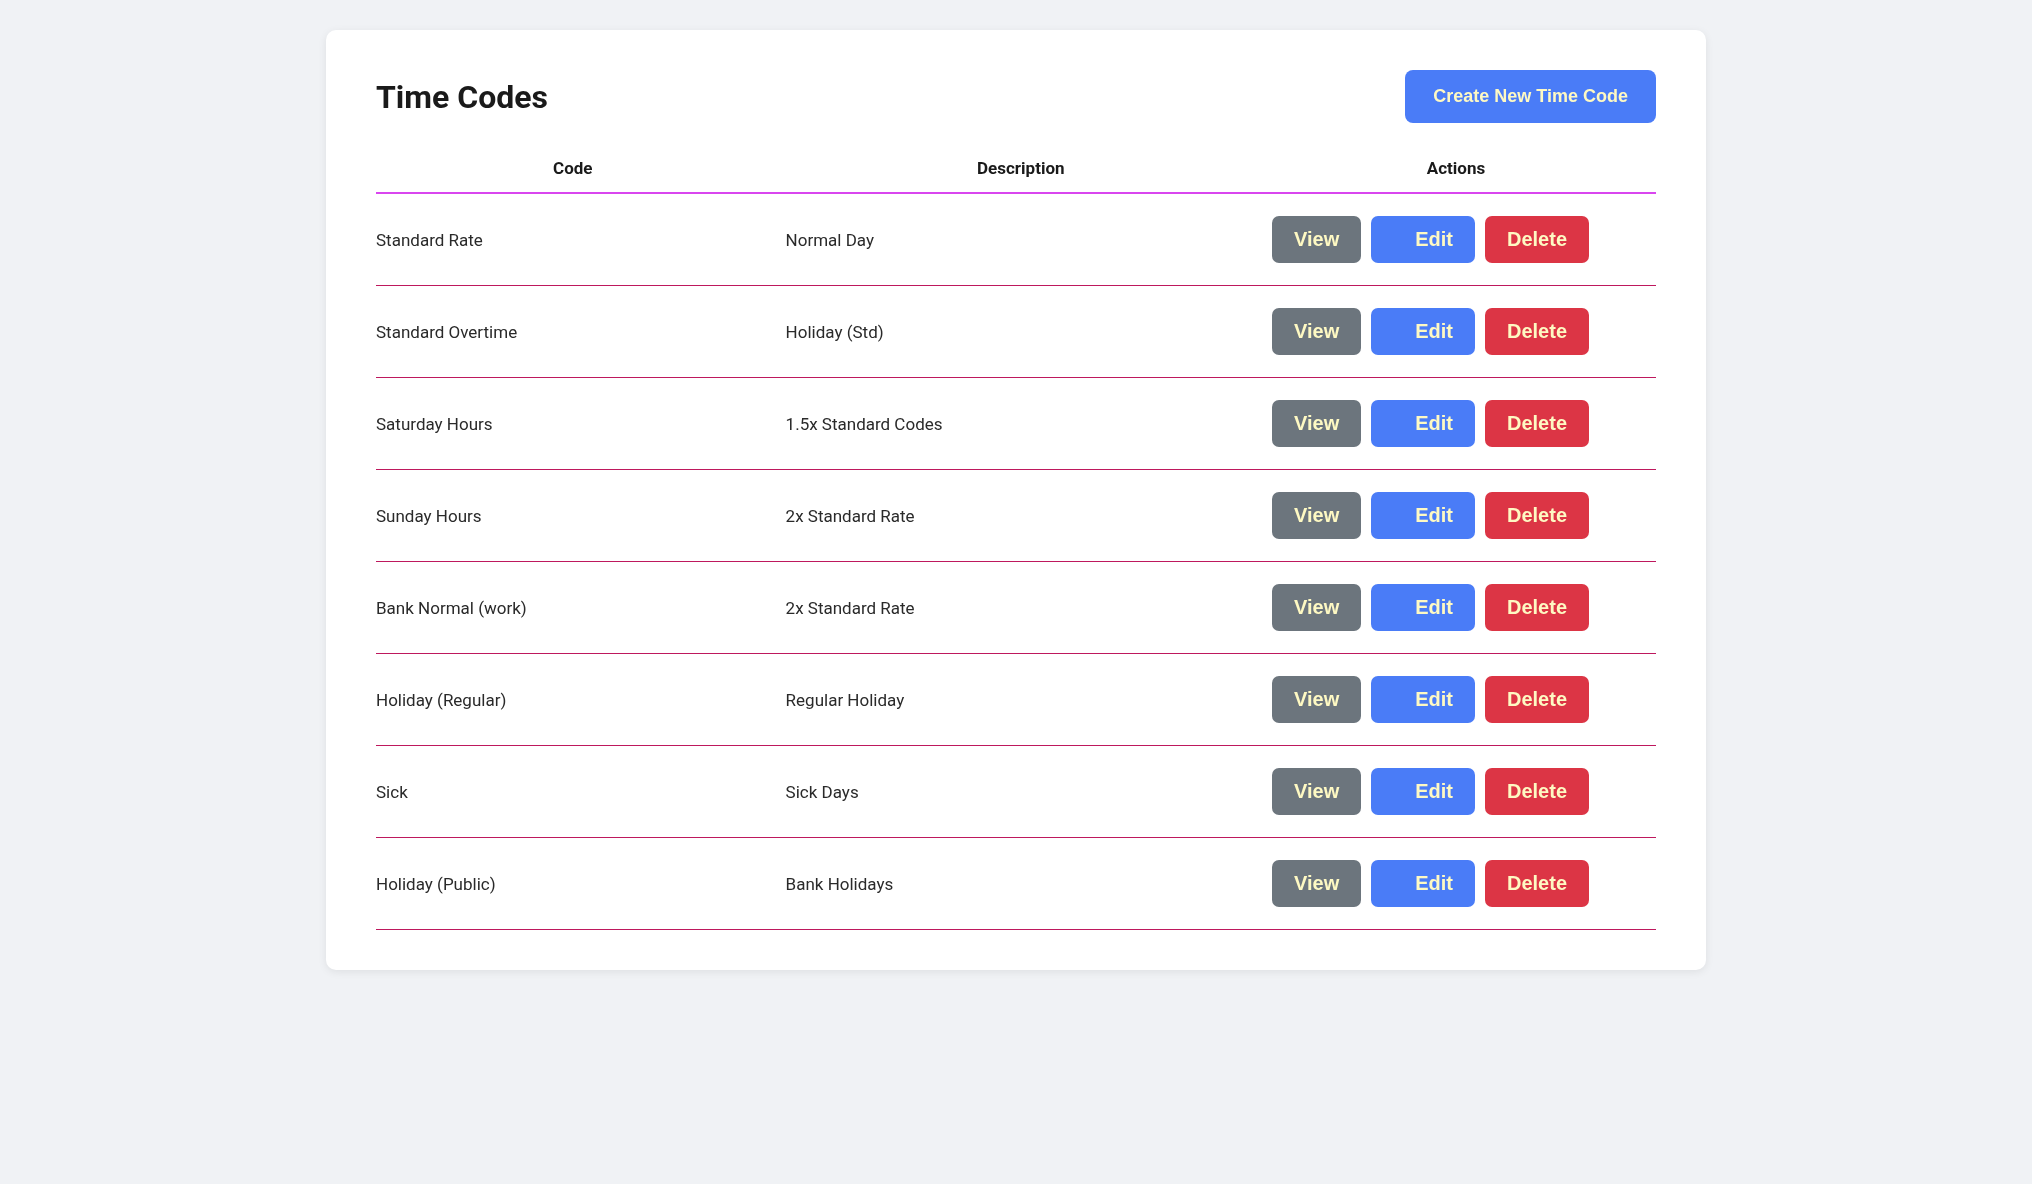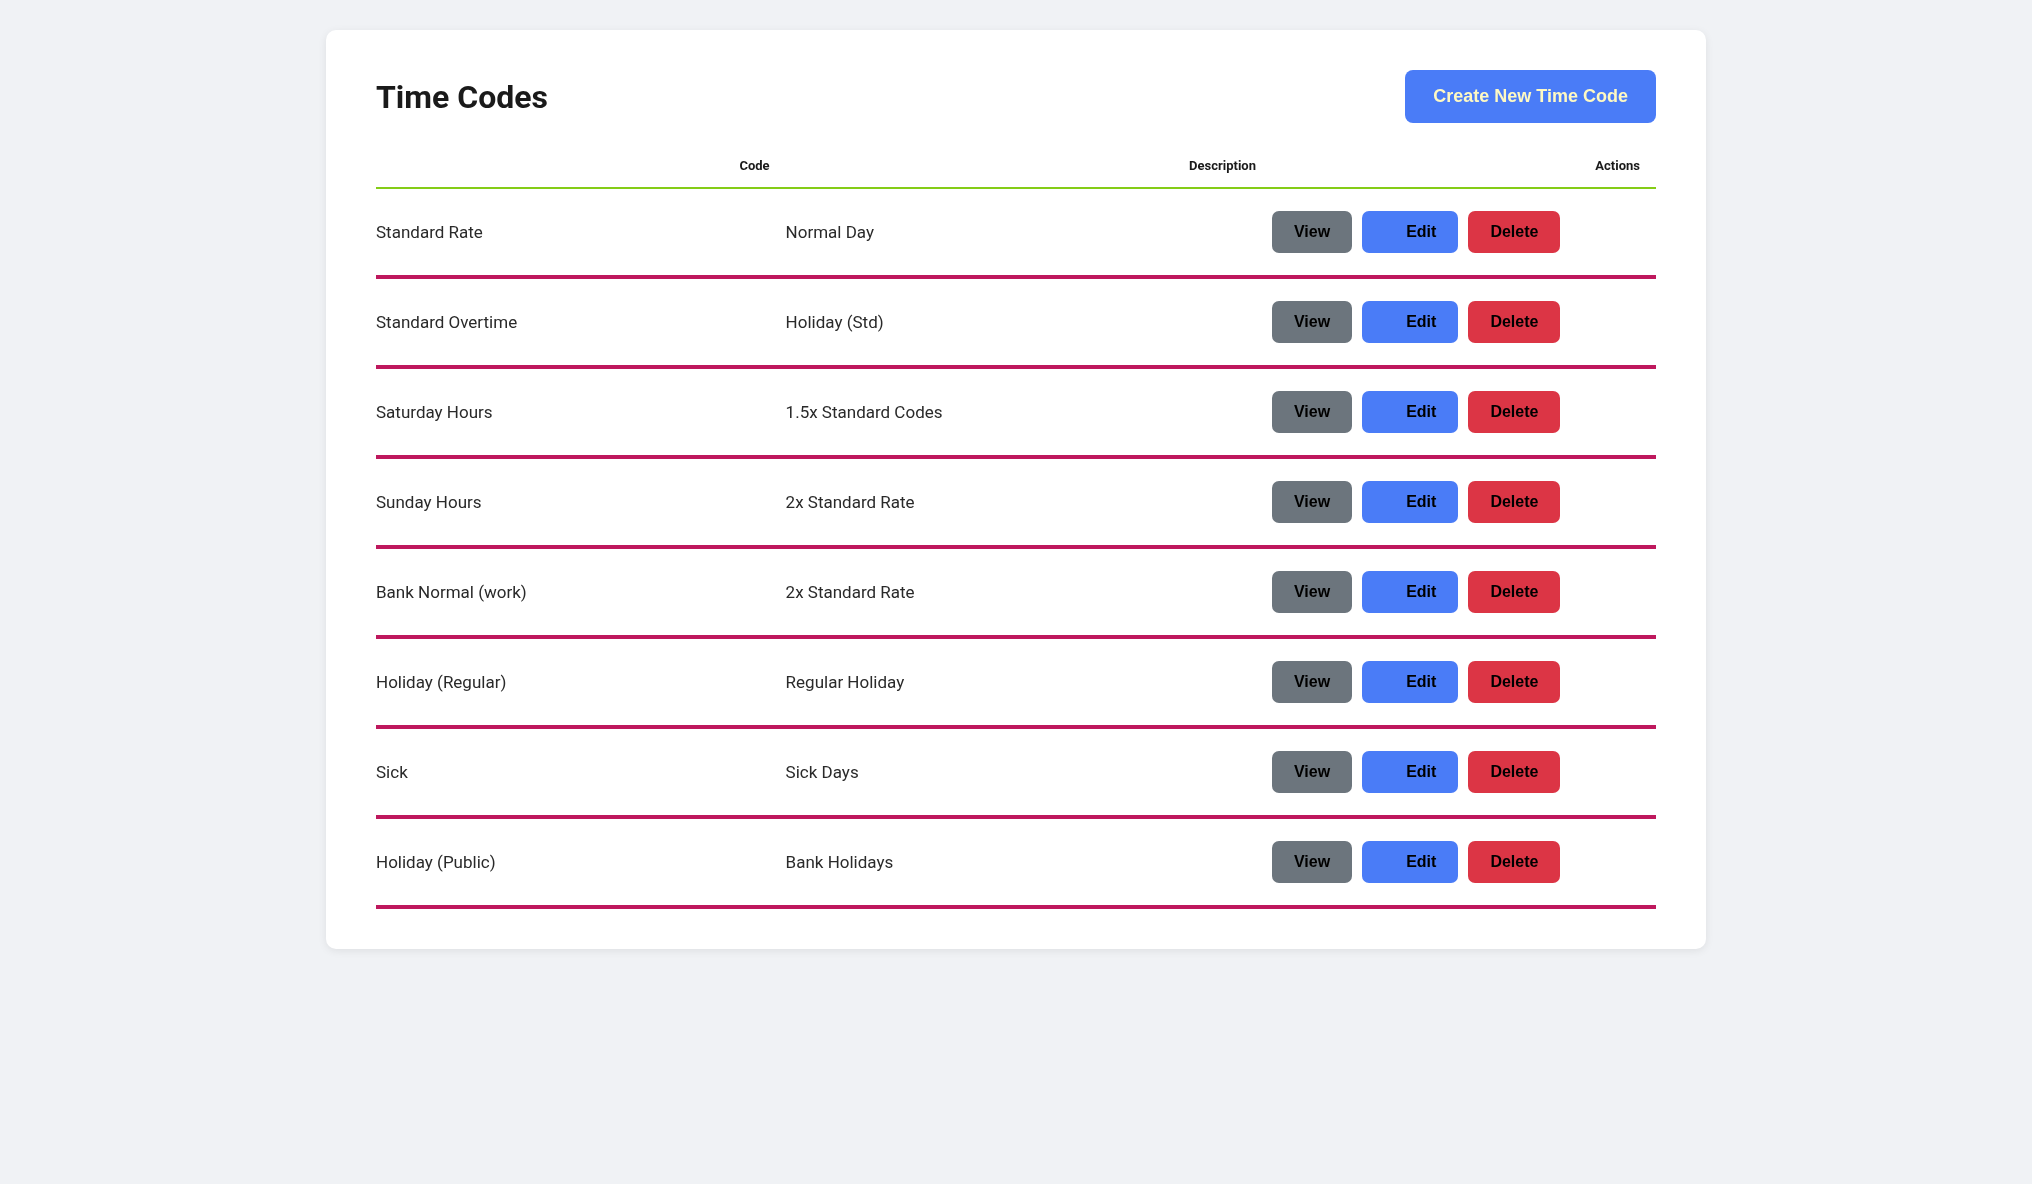--- a/index.html
+++ b/index.html
@@ -51,62 +51,62 @@
       cursor: pointer;
       white-space: nowrap;
     }
 
     table {
       width: 100%;
       border-collapse: collapse;
     }
 
     thead tr th {
-      text-align: right;
-      font-size: 13px;
+      text-align: center;
+      font-size: 17px;
       font-weight: 700;
       color: #1a1a1a;
       padding: 14px 16px 14px 0;
-      border-bottom: 2px solid #84cc16;
+      border-bottom: 2px solid #d946ef;
     }
 
     thead tr th:first-child {
       width: 32%;
     }
 
     thead tr th:nth-child(2) {
       width: 38%;
     }
 
     thead tr th:nth-child(3) {
       width: 30%;
     }
 
     tbody tr td {
       padding: 22px 16px 22px 0;
       font-size: 17px;
       color: #2a2a2a;
-      border-bottom: 4px solid #be185d;
+      border-bottom: 1px solid #be185d;
       vertical-align: middle;
     }
 
     .actions-cell {
       display: flex;
       gap: 10px;
       align-items: center;
     }
 
     .btn {
       border: none;
       border-radius: 7px;
       padding: 12px 22px;
-      font-size: 16px;
+      font-size: 20px;
       font-weight: 600;
       cursor: pointer;
-      color: #000000;
+      color: #fef9c3;
       min-width: 80px;
     }
 
     .btn-view {
       background-color: #6c757d;
     }
 
     .btn-edit {
       background-color: #4a7cf7;
       padding-left: 44px;

